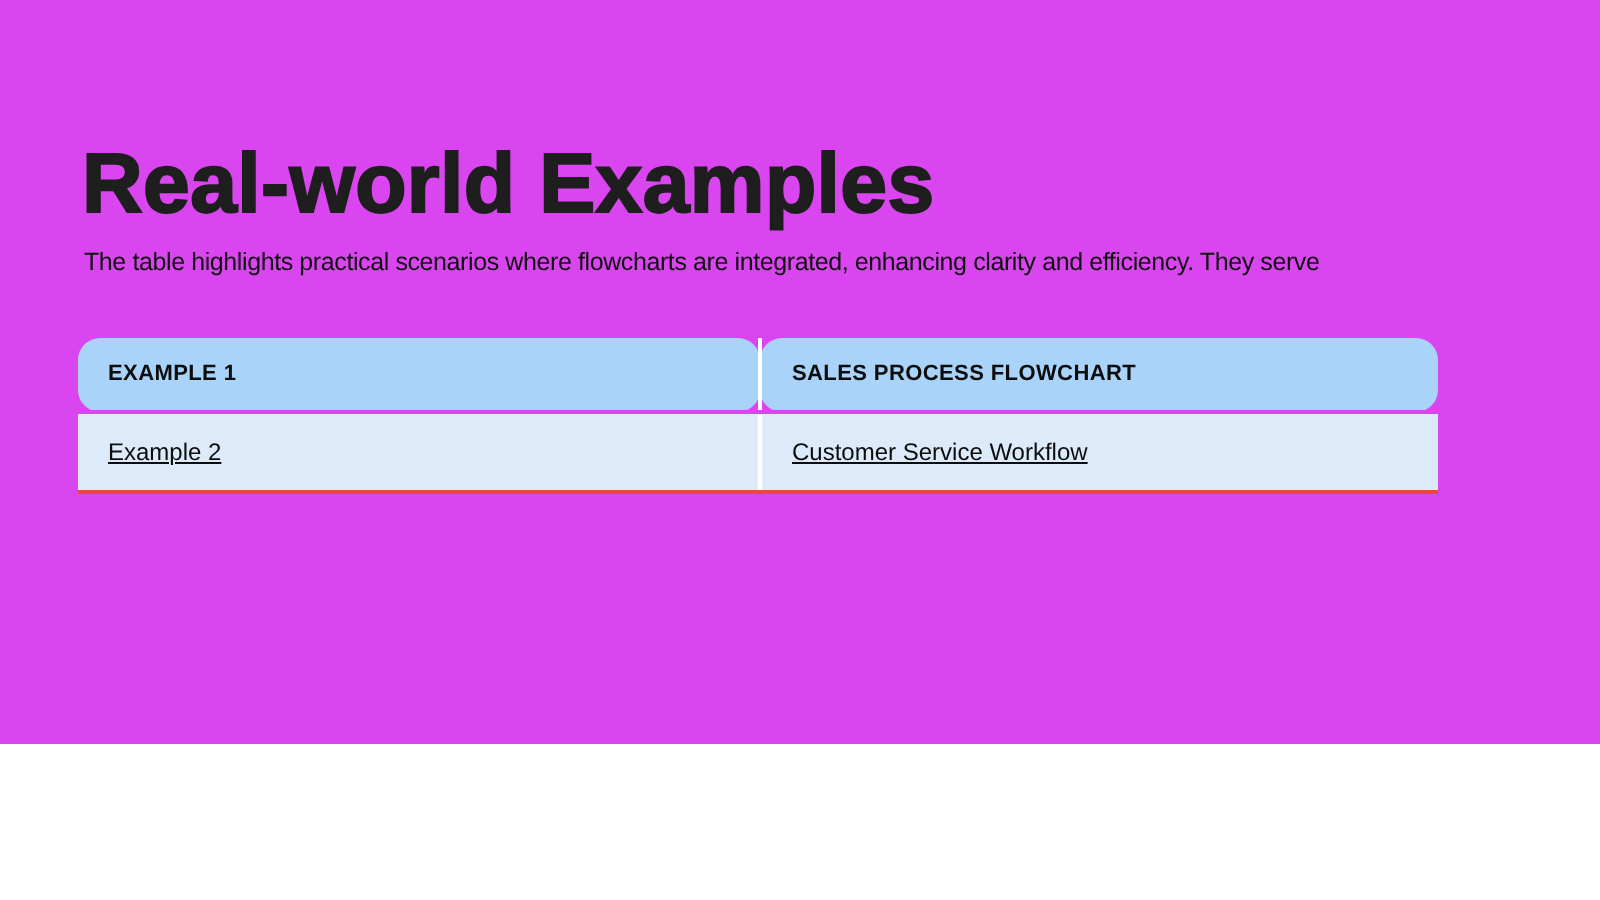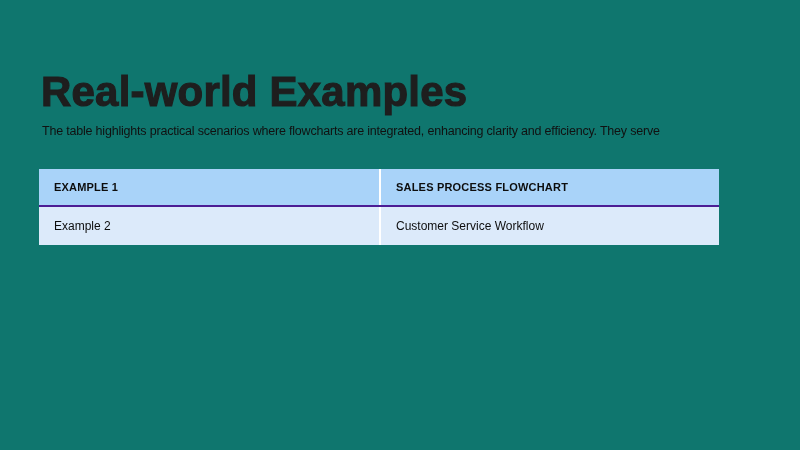--- a/index.html
+++ b/index.html
@@ -7,22 +7,22 @@
     padding: 0;
     width: 800px;
     height: 450px;
     background: #ffffff;
     font-family: "Liberation Sans", sans-serif;
     overflow: hidden;
   }
   .slide {
     position: relative;
     width: 800px;
-    height: 450px;
-    background: #0f766e;
+    height: 372px;
+    background: #d946ef;
   }
   .slide-title {
     position: absolute;
     left: 41px;
     top: 43px;
     font-size: 42px;
     line-height: 1;
     font-weight: 900;
     color: var(--title-color, #1e1e1e);
     -webkit-text-stroke: 1.1px var(--title-color, #1e1e1e);
@@ -59,27 +59,29 @@
     vertical-align: middle;
     color: #0d0d0d;
     overflow: hidden;
   }
   table.examples-table th {
     height: 36px;
     background: var(--header-bg, #a9d3f9);
     font-size: 11px;
     font-weight: bold;
     letter-spacing: 0.2px;
-    border-bottom: 2px solid #4c1d95;
+    border-bottom: 2px solid #d946ef;
+    border-radius: 11px;
   }
   table.examples-table tr.row-1 td {
     height: 38px;
     background: var(--row1-bg, #dceafa);
     font-size: 12px;
-    border-bottom: 2px solid #0f766e;
+    border-bottom: 2px solid #ef4444;
+    text-decoration: underline;
   }
   table.examples-table tr.row-2 td {
     height: 40px;
     background: var(--row2-bg, #ecf3fc);
     font-size: 12px;
   }
   table.examples-table th.cell-first,
   table.examples-table td.cell-first {
     border-right: 2px solid #ffffff;
   }

